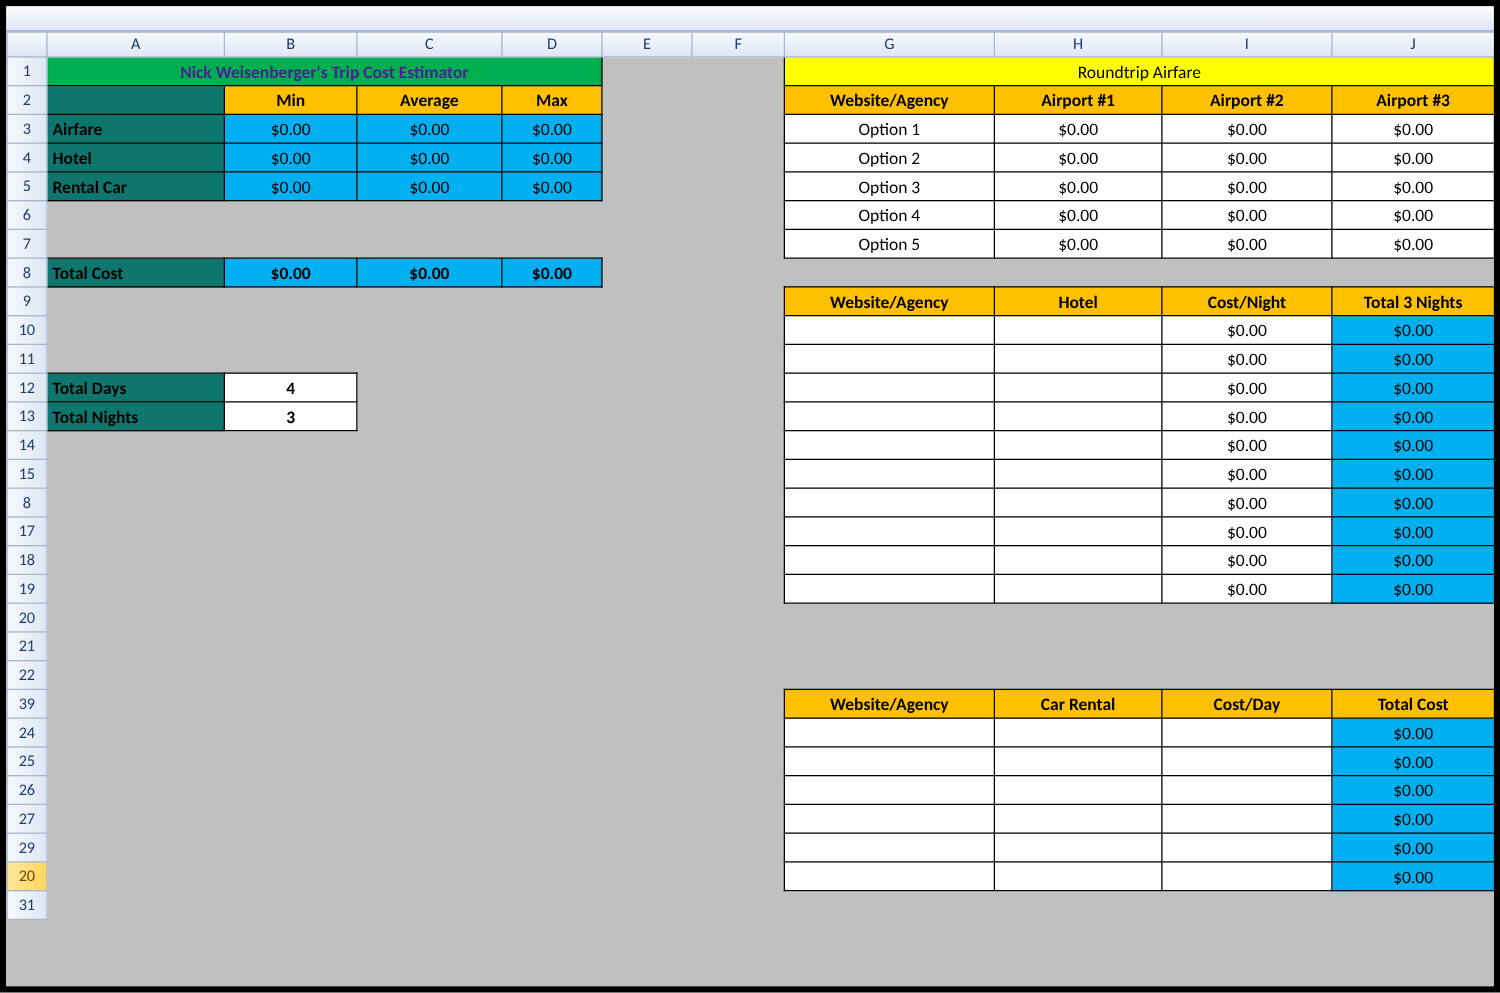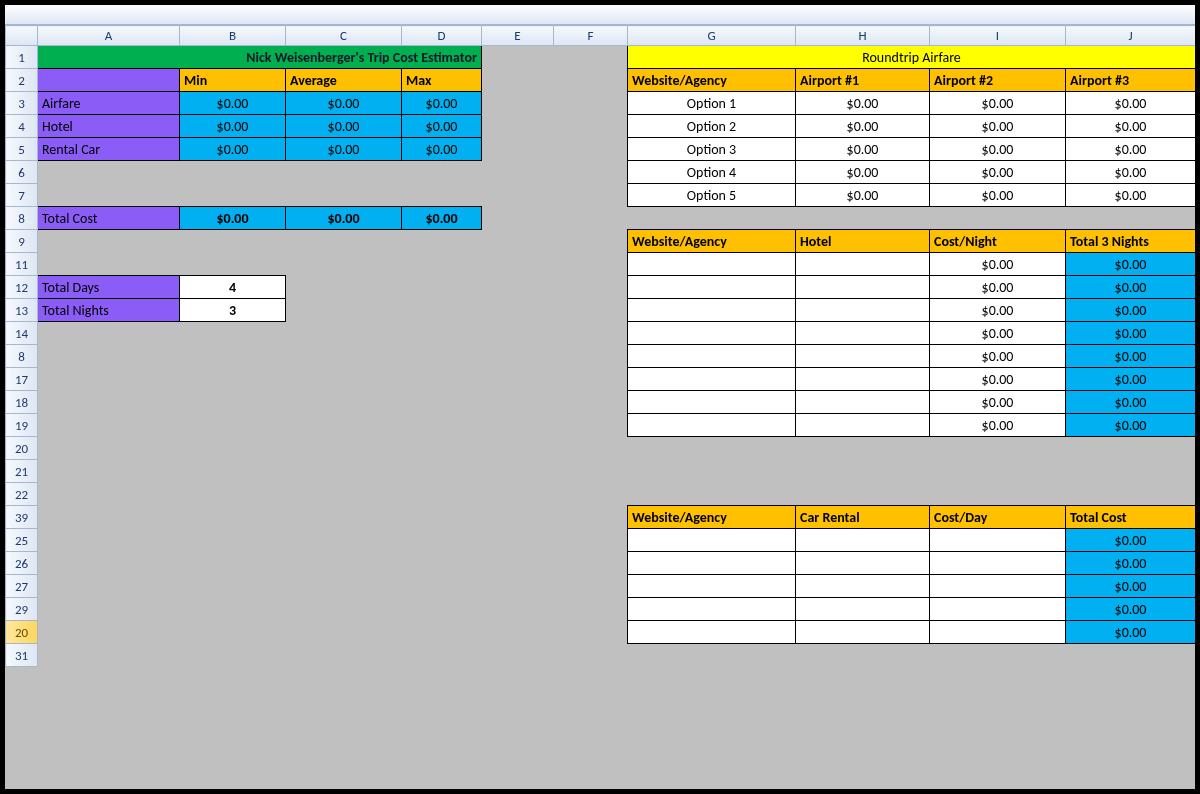--- a/index.html
+++ b/index.html
@@ -61,24 +61,24 @@
     padding: 0 4px;
     font-size: 14px;
     vertical-align: middle;
   }
   .corner {
     background: linear-gradient(#f6f9fd,#dde6f3);
     border: 1px solid #a7b7cf;
   }
   
   .b  { border: 1px solid #000; }
-  .green  { background: #00b050; color: #0f172a; font-weight: bold; text-align: right; }
+  .green  { background: #00b050; color: #4c1d95; font-weight: bold; text-align: center; }
   .yellow { background: #ffff00; font-weight: normal; text-align: center; }
-  .orange { background: #8b5cf6; font-weight: normal; }
-  .orange-c { background: #ffc000; font-weight: bold; text-align: left; }
+  .orange { background: #0f766e; font-weight: bold; }
+  .orange-c { background: #ffc000; font-weight: bold; text-align: center; }
   .cyan   { background: #00b0f0; text-align: center; }
   .white  { background: #ffffff; }
   .white-c{ background: #ffffff; text-align: center; }
   .bold   { font-weight: bold; }
 </style>
 </head>
 <body>
 
 <div class="viewport">
   <div class="chrome-strip"></div>
@@ -216,20 +216,33 @@
             <td id="c_C9"></td>
             <td id="c_D9"></td>
             <td id="c_E9"></td>
             <td id="c_F9"></td>
             <td id="c_G9" class="orange-c b">Website/Agency</td>
             <td id="c_H9" class="orange-c b">Hotel</td>
             <td id="c_I9" class="orange-c b">Cost/Night</td>
             <td id="c_J9" class="orange-c b">Total 3 Nights</td>
           </tr>
           <tr>
+            <th class="rowh">10</th>
+            <td id="c_A10"></td>
+            <td id="c_B10"></td>
+            <td id="c_C10"></td>
+            <td id="c_D10"></td>
+            <td id="c_E10"></td>
+            <td id="c_F10"></td>
+            <td id="c_G10" class="white b"></td>
+            <td id="c_H10" class="white b"></td>
+            <td id="c_I10" class="white-c b">$0.00</td>
+            <td id="c_J10" class="cyan b">$0.00</td>
+          </tr>
+          <tr>
             <th class="rowh">11</th>
             <td id="c_A11"></td>
             <td id="c_B11"></td>
             <td id="c_C11"></td>
             <td id="c_D11"></td>
             <td id="c_E11"></td>
             <td id="c_F11"></td>
             <td id="c_G11" class="white b"></td>
             <td id="c_H11" class="white b"></td>
             <td id="c_I11" class="white-c b">$0.00</td>
@@ -268,20 +281,33 @@
             <td id="c_C14"></td>
             <td id="c_D14"></td>
             <td id="c_E14"></td>
             <td id="c_F14"></td>
             <td id="c_G14" class="white b"></td>
             <td id="c_H14" class="white b"></td>
             <td id="c_I14" class="white-c b">$0.00</td>
             <td id="c_J14" class="cyan b">$0.00</td>
           </tr>
           <tr>
+            <th class="rowh">15</th>
+            <td id="c_A15"></td>
+            <td id="c_B15"></td>
+            <td id="c_C15"></td>
+            <td id="c_D15"></td>
+            <td id="c_E15"></td>
+            <td id="c_F15"></td>
+            <td id="c_G15" class="white b"></td>
+            <td id="c_H15" class="white b"></td>
+            <td id="c_I15" class="white-c b">$0.00</td>
+            <td id="c_J15" class="cyan b">$0.00</td>
+          </tr>
+          <tr>
             <th class="rowh">8</th>
             <td id="c_A16"></td>
             <td id="c_B16"></td>
             <td id="c_C16"></td>
             <td id="c_D16"></td>
             <td id="c_E16"></td>
             <td id="c_F16"></td>
             <td id="c_G16" class="white b"></td>
             <td id="c_H16" class="white b"></td>
             <td id="c_I16" class="white-c b">$0.00</td>
@@ -372,20 +398,33 @@
             <td id="c_C23"></td>
             <td id="c_D23"></td>
             <td id="c_E23"></td>
             <td id="c_F23"></td>
             <td id="c_G23" class="orange-c b">Website/Agency</td>
             <td id="c_H23" class="orange-c b">Car Rental</td>
             <td id="c_I23" class="orange-c b">Cost/Day</td>
             <td id="c_J23" class="orange-c b">Total Cost</td>
           </tr>
           <tr>
+            <th class="rowh">24</th>
+            <td id="c_A24"></td>
+            <td id="c_B24"></td>
+            <td id="c_C24"></td>
+            <td id="c_D24"></td>
+            <td id="c_E24"></td>
+            <td id="c_F24"></td>
+            <td id="c_G24" class="white b"></td>
+            <td id="c_H24" class="white b"></td>
+            <td id="c_I24" class="white b"></td>
+            <td id="c_J24" class="cyan b">$0.00</td>
+          </tr>
+          <tr>
             <th class="rowh">25</th>
             <td id="c_A25"></td>
             <td id="c_B25"></td>
             <td id="c_C25"></td>
             <td id="c_D25"></td>
             <td id="c_E25"></td>
             <td id="c_F25"></td>
             <td id="c_G25" class="white b"></td>
             <td id="c_H25" class="white b"></td>
             <td id="c_I25" class="white b"></td>

